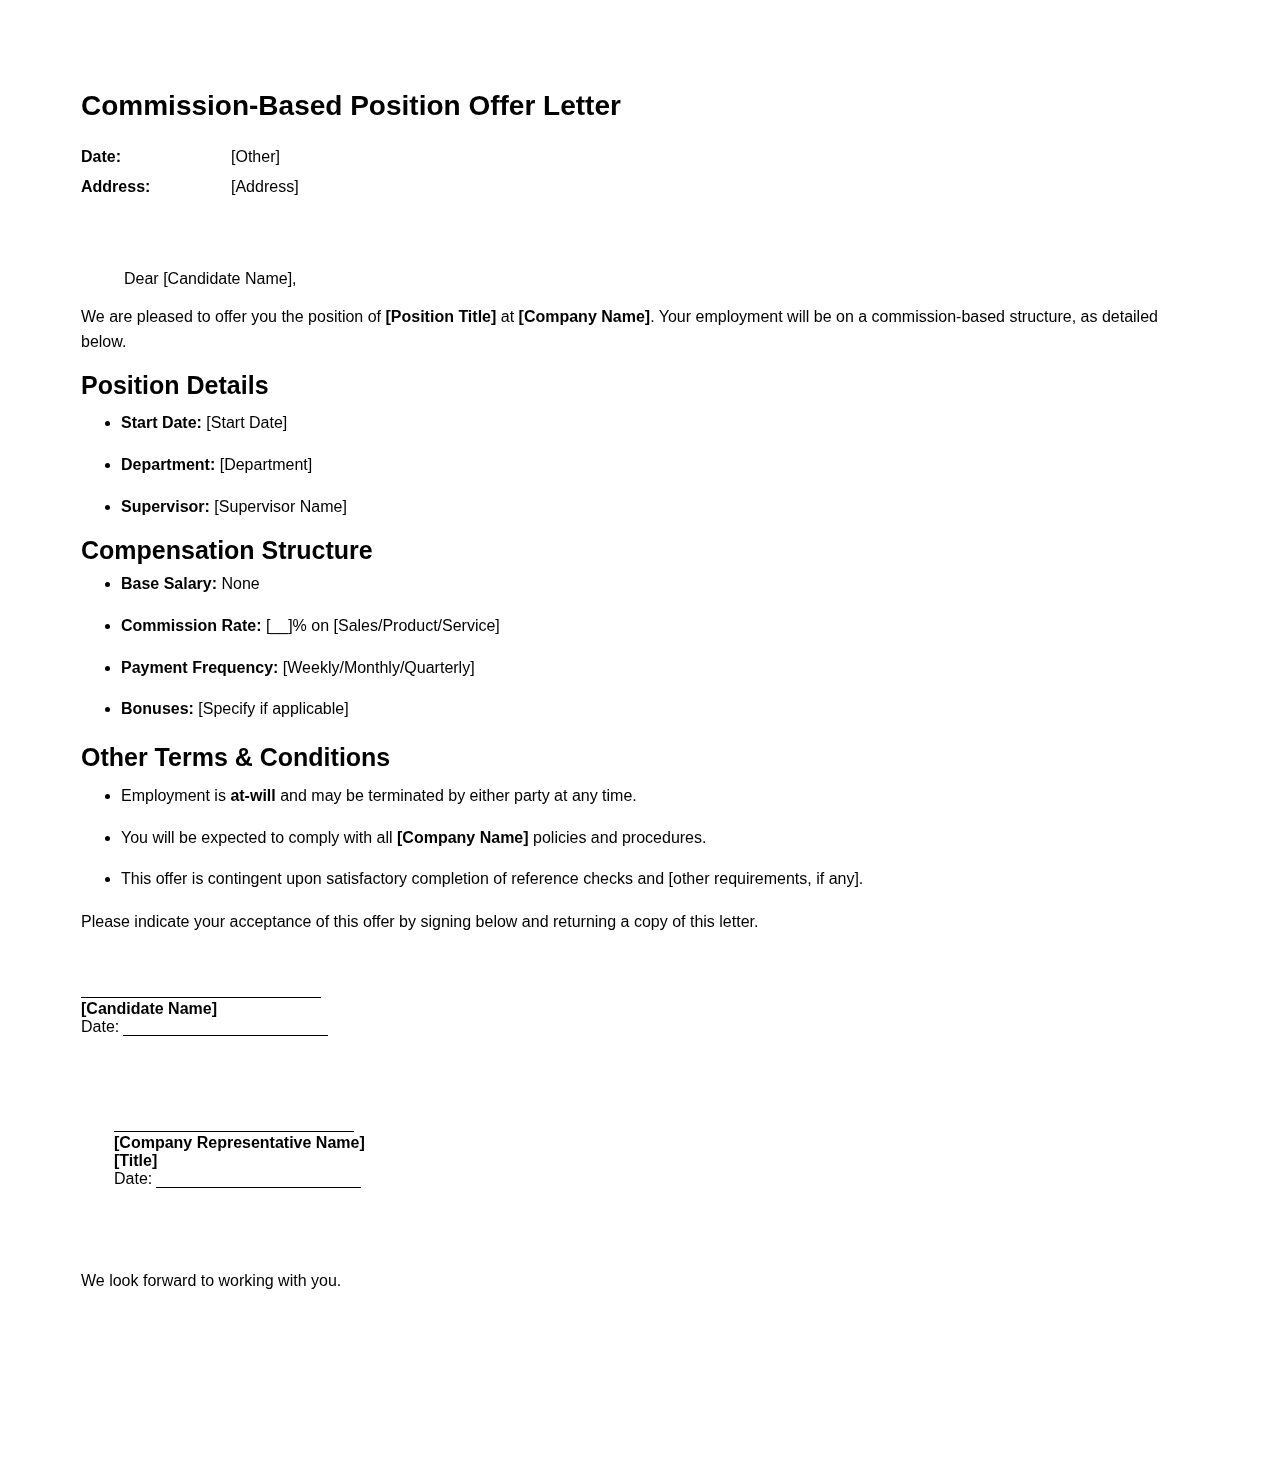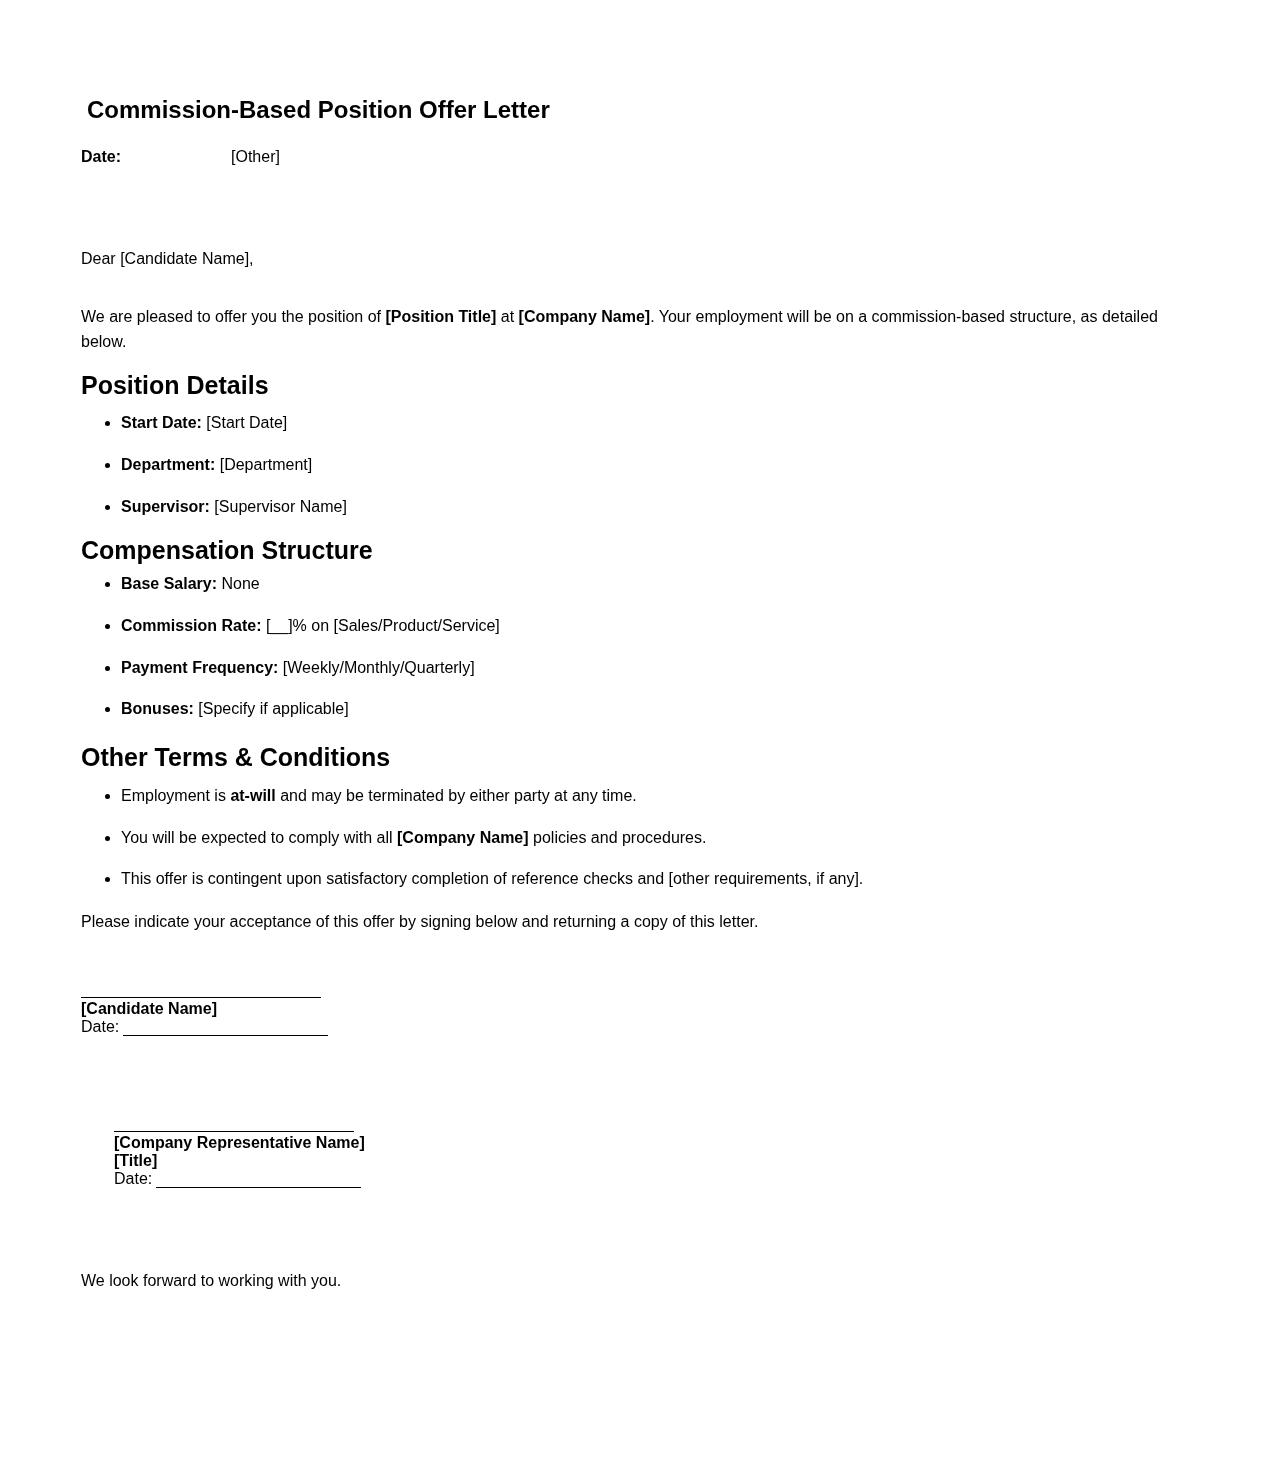--- a/index.html
+++ b/index.html
@@ -18,22 +18,22 @@
     .page {
       position: absolute;
       left: 81px;
       top: 0;
       width: 1100px;
     }
     h1 {
       position: absolute;
       top: 90px;
       left: 0;
-      margin: 6px;
-      font-size: 24px;
+      margin: 0;
+      font-size: 28px;
       font-weight: bold;
       white-space: nowrap;
     }
     .meta {
       position: absolute;
       top: 142px;
       left: 0;
       border-collapse: collapse;
     }
     .meta td {
@@ -103,24 +103,28 @@
 <div class="page">
 
   <h1>Commission-Based Position Offer Letter</h1>
 
   <table class="meta">
     <tbody>
         <tr>
       <td class="label">Date:</td>
       <td>[Other]</td>
     </tr>
+    <tr>
+      <td class="label">Address:</td>
+      <td>[Address]</td>
+    </tr>
   </tbody>
     </table>
 
-  <p class="p" style="top:246px;">Dear [Candidate Name],</p>
+  <p class="p" style="top:266px;margin-left:43px;">Dear [Candidate Name],</p>
 
   <p class="p" style="top:304px; width:1095px;"><span>We are pleased to offer you the position of </span><b>[Position Title]</b><span> at </span><b>[Company Name]</b><span>. Your employment will be on a commission-based structure, as detailed below.</span></p>
 
   <h2 style="top:371px;">Position Details</h2>
   <ul style="top:414px;">
     <li><b>Start Date:</b><span> [Start Date]</span></li>
     <li><b>Department:</b><span> [Department]</span></li>
     <li><b>Supervisor:</b><span> [Supervisor Name]</span></li>
   </ul>
 

